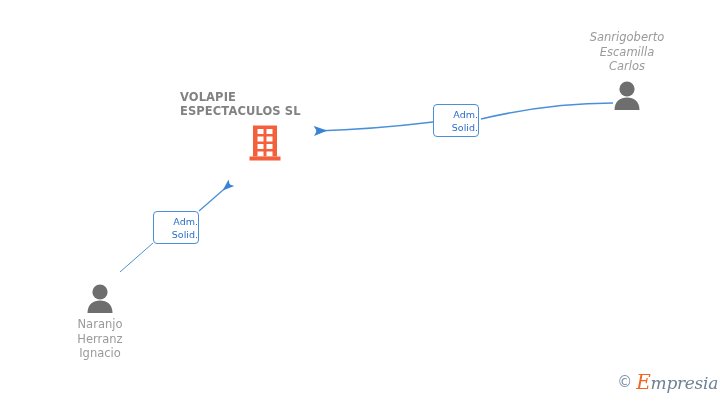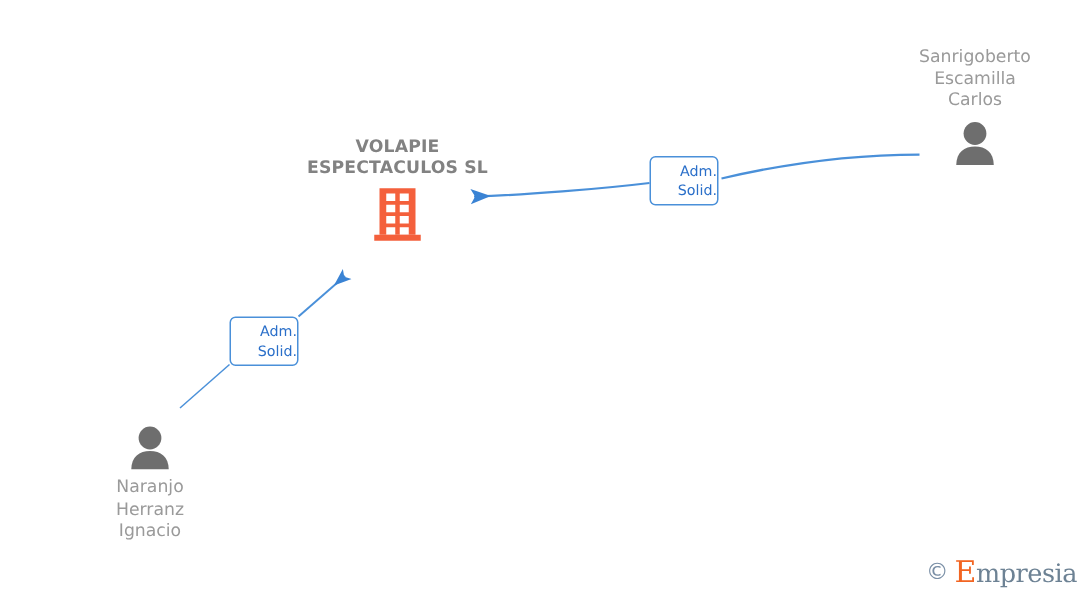--- a/index.html
+++ b/index.html
@@ -25,21 +25,21 @@
     height: 400px;
     pointer-events: none;
   }
 
   
   .company-node {
     position: absolute;
     left: 180px;
     top: 90px;
     width: 170px;
-    text-align: center;
+    text-align: left;
   }
   .company-label {
     font-size: 11.5px;
     font-weight: bold;
     color: #828282;
     line-height: 14px;
     letter-spacing: 0.1px;
     white-space: pre-line;
   }
   .company-icon-wrap {
@@ -48,22 +48,23 @@
     justify-content: center;
   }
 
   
   .person-node {
     position: absolute;
     width: 150px;
     text-align: center;
   }
   .person-node.top-right {
-    left: 575px;
+    left: 552px;
     top: 30px;
+    font-style: italic;
   }
   .person-node.bottom-left {
     left: 25px;
     top: 283px;
   }
   .person-name {
     font-size: 11.5px;
     color: #9a9a9a;
     line-height: 14.5px;
     white-space: pre-line;
@@ -108,20 +109,21 @@
     align-items: center;
     gap: 4px;
   }
   .wm-c {
     font-size: 15px;
     color: #7a8fa6;
     line-height: 1;
   }
   .wm-text {
     font-family: "DejaVu Serif", "Liberation Serif", serif;
+    font-style: italic;
     font-size: 17px;
     line-height: 1;
     color: #6d8294;
     letter-spacing: -0.3px;
   }
   .wm-text .wm-e {
     color: #f26522;
     font-size: 20px;
   }
 </style>

